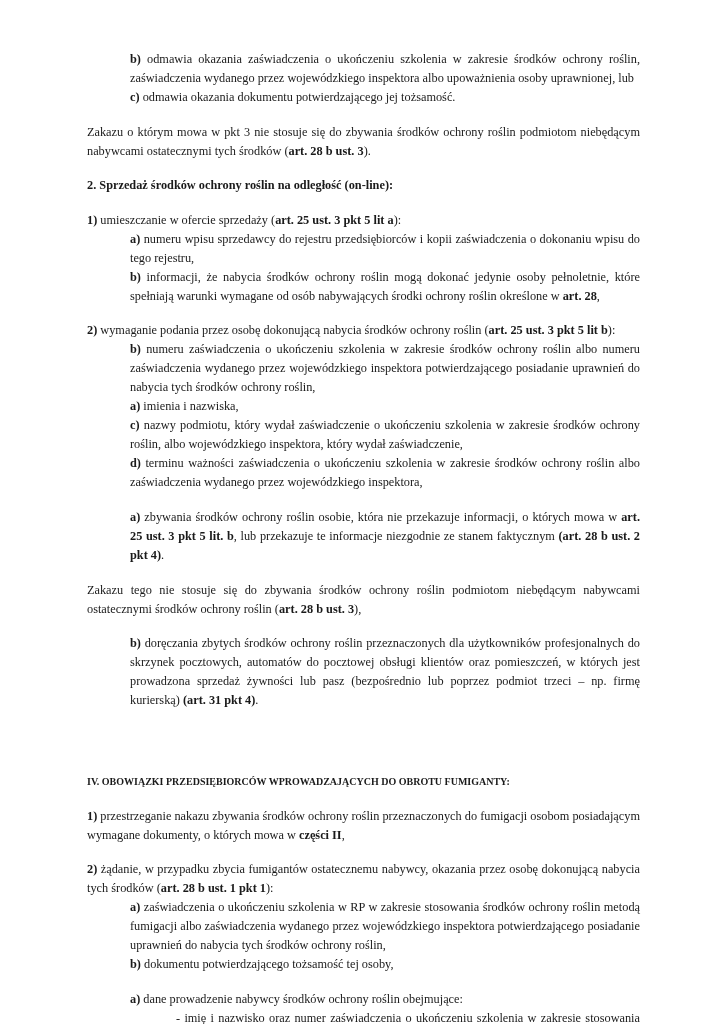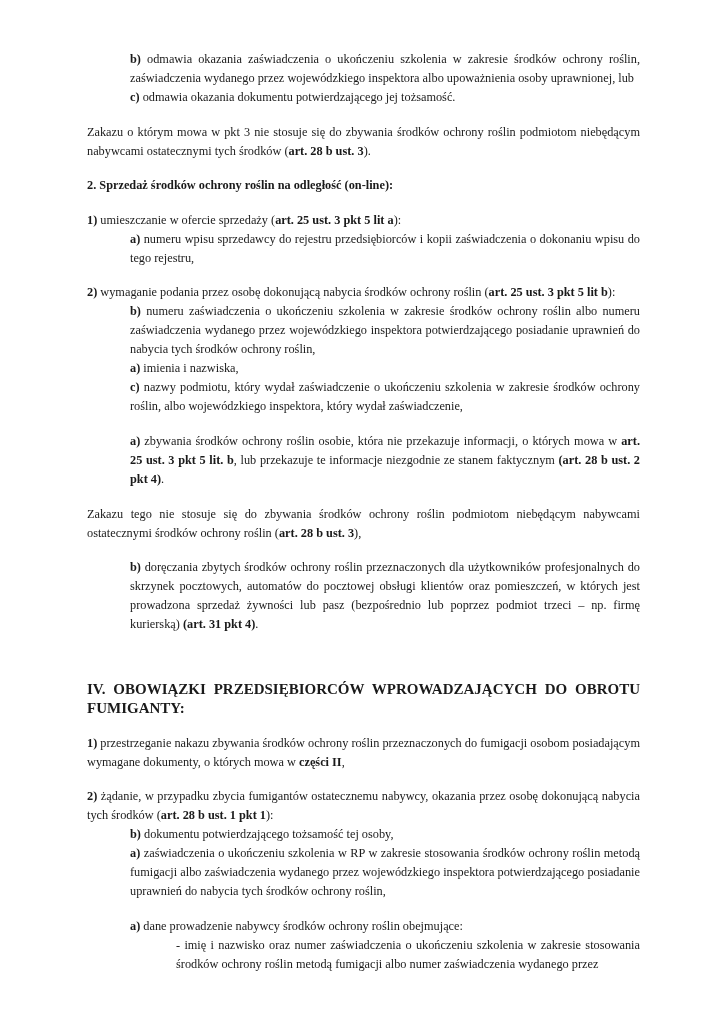--- a/index.html
+++ b/index.html
@@ -9,62 +9,64 @@
     font-family: Liberation Serif, serif;
     font-size: 12.3px; line-height: 19px; color: #1a1a1a;
   }
   p { margin: 0; text-align: justify; }
   .ind1 { padding-left: 43px; }
   .ind2 { padding-left: 89px; }
   .gap { height: 15.6px; }
   .gap3 { height: 46px; }
   b { font-weight: bold; }
   .heading { font-weight: bold; }
-  .sechead { font-weight: bold; font-size: 15px; }
+  .sechead { font-weight: bold; font-size: 10px; margin-top: 16px; }
 </style>
 </head>
 <body>
 
 <div class="page">
 
   <p class="ind1"><b>b)</b><span> odmawia okazania zaświadczenia o ukończeniu szkolenia w zakresie środków ochrony roślin, zaświadczenia wydanego przez wojewódzkiego inspektora albo upoważnienia osoby uprawnionej, lub</span></p>
   <p class="ind1"><b>c)</b><span> odmawia okazania dokumentu potwierdzającego jej tożsamość.</span></p>
   <div class="gap"></div>
   <p><span>Zakazu o którym mowa w pkt 3 nie stosuje się do zbywania środków ochrony roślin podmiotom niebędącym nabywcami ostatecznymi tych środków (</span><b>art. 28 b ust. 3</b><span>).</span></p>
   <div class="gap"></div>
 
   <p class="heading">2. Sprzedaż środków ochrony roślin na odległość (on-line):</p>
   <div class="gap"></div>
 
   <p><b>1)</b><span> umieszczanie w ofercie sprzedaży (</span><b>art. 25 ust. 3 pkt 5 lit a</b><span>):</span></p>
   <p class="ind1"><b>a)</b><span> numeru wpisu sprzedawcy do rejestru przedsiębiorców i kopii zaświadczenia o dokonaniu wpisu do tego rejestru,</span></p>
+  <p class="ind1"><b>b)</b><span> informacji, że nabycia środków ochrony roślin mogą dokonać jedynie osoby pełnoletnie, które spełniają warunki wymagane od osób nabywających środki ochrony roślin określone w </span><b>art. 28</b><span>,</span></p>
   <div class="gap"></div>
 
   <p><b>2)</b><span> wymaganie podania przez osobę dokonującą nabycia środków ochrony roślin (</span><b>art. 25 ust. 3 pkt 5 lit b</b><span>):</span></p>
   <p class="ind1"><b>b)</b><span> numeru zaświadczenia o ukończeniu szkolenia w zakresie środków ochrony roślin albo numeru zaświadczenia wydanego przez wojewódzkiego inspektora potwierdzającego posiadanie uprawnień do nabycia tych środków ochrony roślin,</span></p>
   <p class="ind1"><b>a)</b><span> imienia i nazwiska,</span></p>
   <p class="ind1"><b>c)</b><span> nazwy podmiotu, który wydał zaświadczenie o ukończeniu szkolenia w zakresie środków ochrony roślin, albo wojewódzkiego inspektora, który wydał zaświadczenie,</span></p>
+  <p class="ind1"><b>d)</b><span> terminu ważności zaświadczenia o ukończeniu szkolenia w zakresie środków ochrony roślin albo zaświadczenia wydanego przez wojewódzkiego inspektora,</span></p>
   <div class="gap"></div>
 
   <p class="ind1"><b>a)</b><span> zbywania środków ochrony roślin osobie, która nie przekazuje informacji, o których mowa w </span><b>art. 25 ust. 3 pkt 5 lit. b</b><span>, lub przekazuje te informacje niezgodnie ze stanem faktycznym </span><b>(art. 28 b ust. 2 pkt 4)</b><span>.</span></p>
   <div class="gap"></div>
 
   <p><span>Zakazu tego nie stosuje się do zbywania środków ochrony roślin podmiotom niebędącym nabywcami ostatecznymi środków ochrony roślin (</span><b>art. 28 b ust. 3</b><span>),</span></p>
   <div class="gap"></div>
 
   <p class="ind1"><b>b)</b><span> doręczania zbytych środków ochrony roślin przeznaczonych dla użytkowników profesjonalnych do skrzynek pocztowych, automatów do pocztowej obsługi klientów oraz pomieszczeń, w których jest prowadzona sprzedaż żywności lub pasz (bezpośrednio lub poprzez podmiot trzeci – np. firmę kurierską) </span><b>(art. 31 pkt 4)</b><span>.</span></p>
   <div class="gap3"></div>
 
   <p class="sechead">IV. OBOWIĄZKI PRZEDSIĘBIORCÓW WPROWADZAJĄCYCH DO OBROTU FUMIGANTY:</p>
   <div class="gap"></div>
 
   <p><b>1)</b><span> przestrzeganie nakazu zbywania środków ochrony roślin przeznaczonych do fumigacji osobom posiadającym wymagane dokumenty, o których mowa w </span><b>części II</b><span>,</span></p>
   <div class="gap"></div>
 
   <p><b>2)</b><span> żądanie, w przypadku zbycia fumigantów ostatecznemu nabywcy, okazania przez osobę dokonującą nabycia tych środków (</span><b>art. 28 b ust. 1 pkt 1</b><span>):</span></p>
+  <p class="ind1"><b>a)</b><span> zaświadczenia o ukończeniu szkolenia w RP w zakresie stosowania środków ochrony roślin metodą fumigacji albo zaświadczenia wydanego przez wojewódzkiego inspektora potwierdzającego posiadanie uprawnień do nabycia tych środków ochrony roślin,</span></p>
   <p class="ind1"><b>b)</b><span> dokumentu potwierdzającego tożsamość tej osoby,</span></p>
-  <p class="ind1"><b>a)</b><span> zaświadczenia o ukończeniu szkolenia w RP w zakresie stosowania środków ochrony roślin metodą fumigacji albo zaświadczenia wydanego przez wojewódzkiego inspektora potwierdzającego posiadanie uprawnień do nabycia tych środków ochrony roślin,</span></p>
   <div class="gap"></div>
 
   <p class="ind1"><b>a)</b><span> dane prowadzenie nabywcy środków ochrony roślin obejmujące:</span></p>
   <p class="ind2">- imię i nazwisko oraz numer zaświadczenia o ukończeniu szkolenia w zakresie stosowania środków ochrony roślin metodą fumigacji albo numer zaświadczenia wydanego przez</p>
 
 </div>
 
 </body></html>

